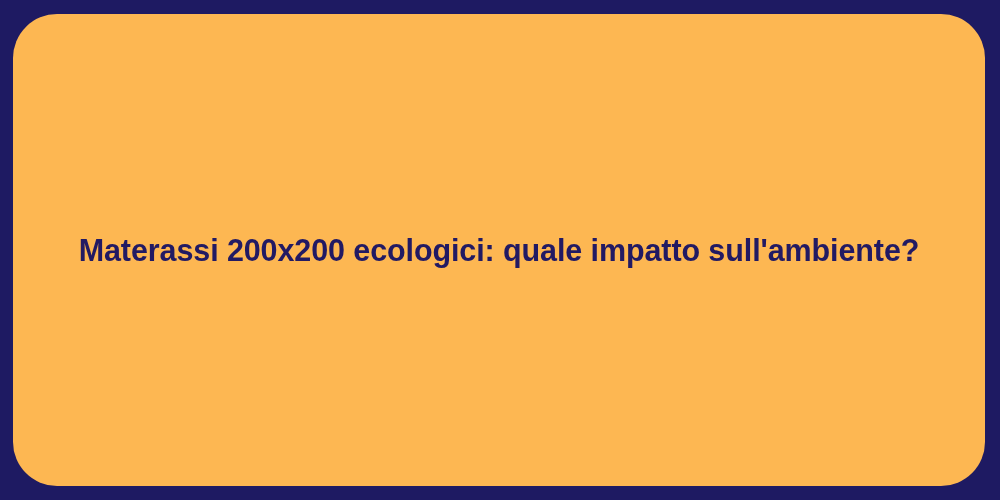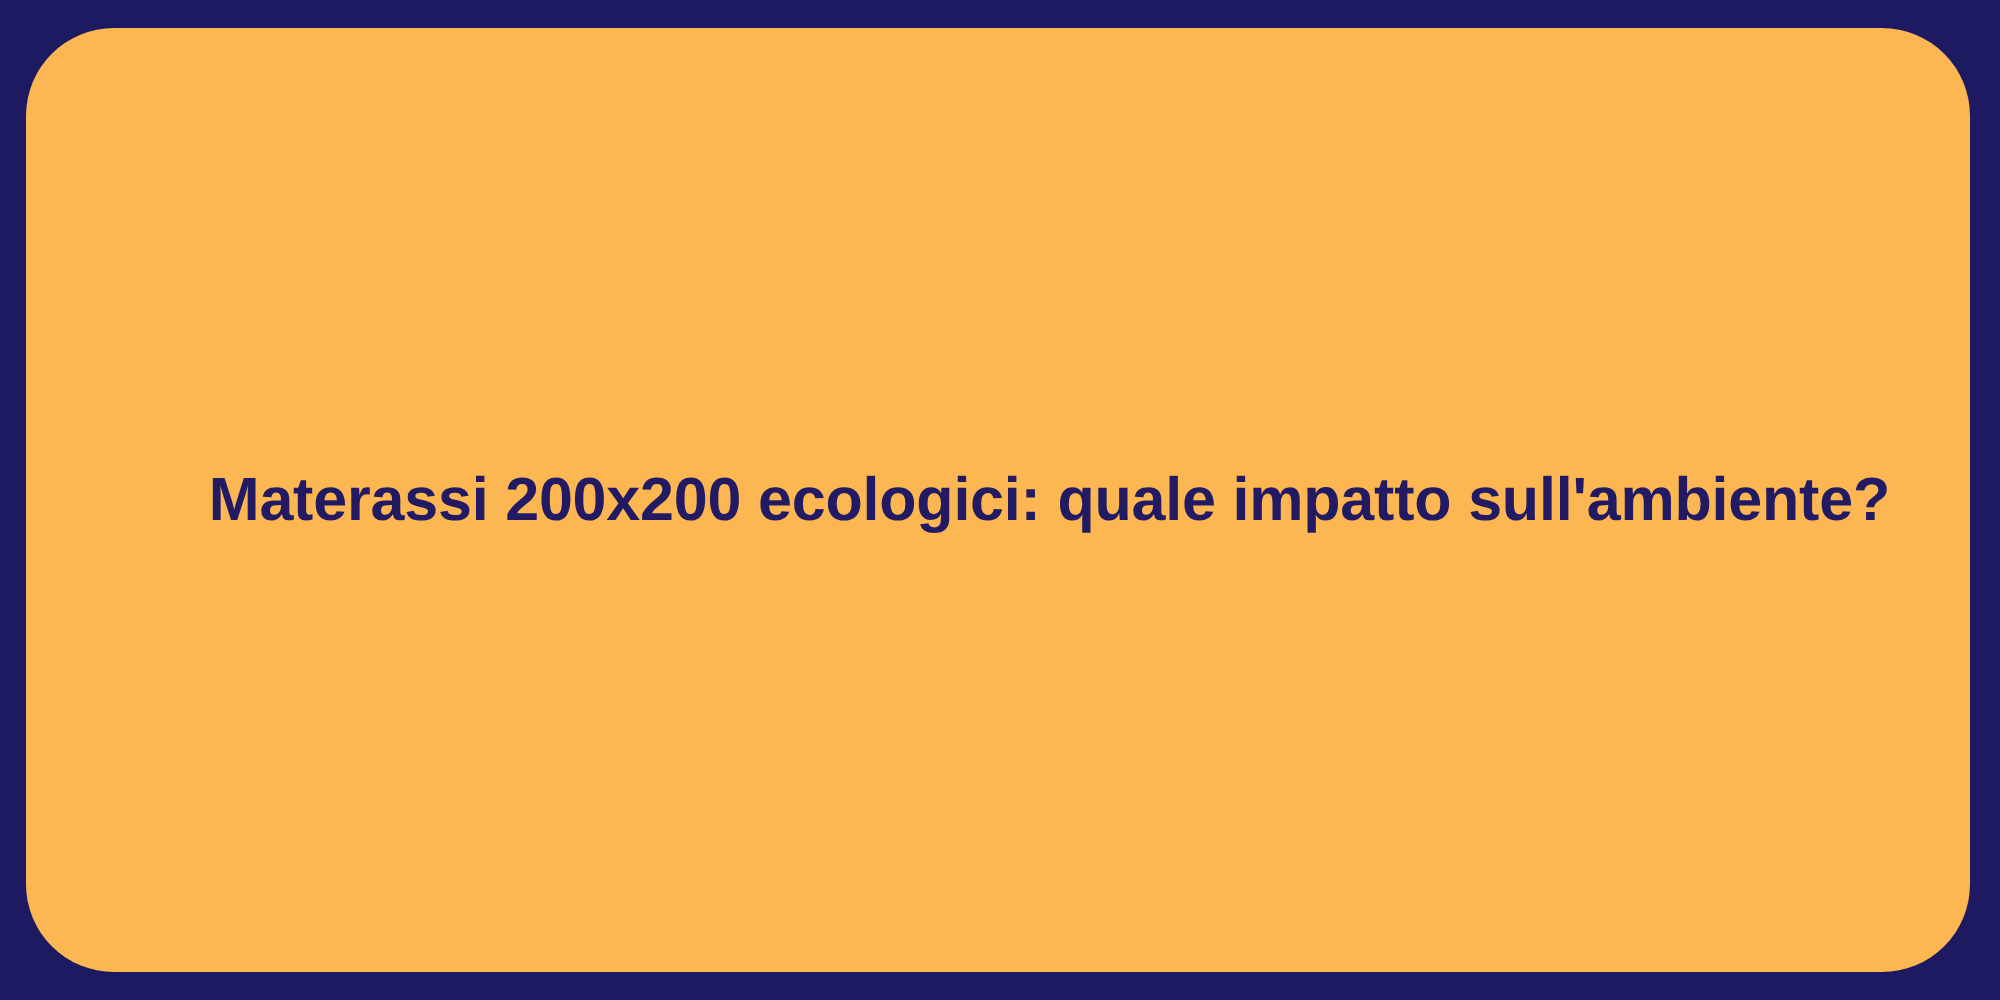--- a/index.html
+++ b/index.html
@@ -37,21 +37,21 @@
     align-items: center;
     justify-content: center;
     overflow: hidden;
   }
 
   #banner-headline {
     margin: 0;
     padding: 0 40px;
     width: 100%;
     box-sizing: border-box;
-    text-align: right;
+    text-align: center;
     color: #221a63;
     font-family: "Liberation Sans", sans-serif;
     font-size: 30.5px;
     font-weight: bold;
     line-height: 1.25;
     letter-spacing: -0.1px;
     white-space: nowrap;
     -webkit-font-smoothing: antialiased;
   }
 </style>

